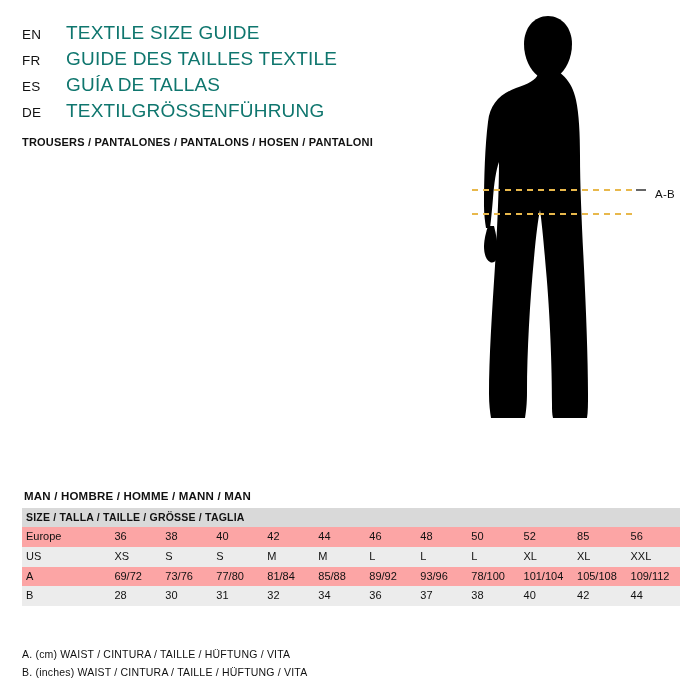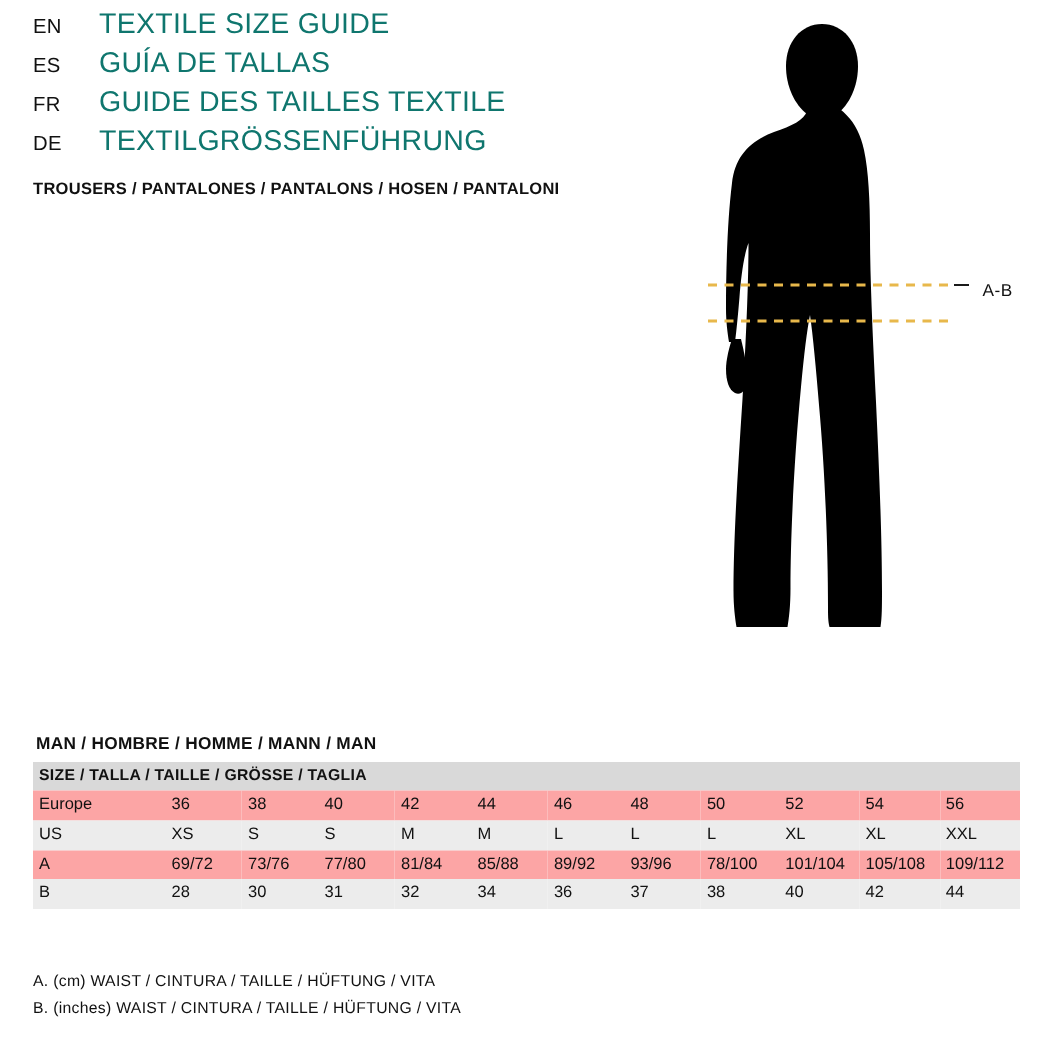--- a/index.html
+++ b/index.html
@@ -13,21 +13,21 @@
     font-family: "Liberation Sans", sans-serif;
     color: #111111;
     position: relative;
     overflow: hidden;
   }
 
   
   .header {
     position: absolute;
     left: 22px;
-    top: 6px;
+    top: 22px;
     width: 470px;
   }
   .lang-row {
     display: flex;
     align-items: baseline;
     margin-bottom: 4px;
   }
   .lang-code {
     width: 44px;
     flex: 0 0 44px;
@@ -122,27 +122,27 @@
 <body>
 
 <div class="header">
 
   <div class="lang-row">
     <div class="lang-code">EN</div>
     <div class="lang-title">TEXTILE SIZE GUIDE</div>
   </div>
 
   <div class="lang-row">
+    <div class="lang-code">FR</div>
+    <div class="lang-title">GUIDE DES TAILLES TEXTILE</div>
+  </div>
+
+  <div class="lang-row">
     <div class="lang-code">ES</div>
     <div class="lang-title">GUÍA DE TALLAS</div>
-  </div>
-
-  <div class="lang-row">
-    <div class="lang-code">FR</div>
-    <div class="lang-title">GUIDE DES TAILLES TEXTILE</div>
   </div>
 
   <div class="lang-row">
     <div class="lang-code">DE</div>
     <div class="lang-title">TEXTILGRÖSSENFÜHRUNG</div>
   </div>
 
 
   <div class="garment-line">TROUSERS / PANTALONES / PANTALONS / HOSEN / PANTALONI</div>
 </div>
@@ -203,21 +203,21 @@
         <td class="col-label">Europe</td>
         <td class="col-v">36</td>
         <td class="col-v">38</td>
         <td class="col-v">40</td>
         <td class="col-v">42</td>
         <td class="col-v">44</td>
         <td class="col-v">46</td>
         <td class="col-v">48</td>
         <td class="col-v">50</td>
         <td class="col-v">52</td>
-        <td class="col-v">54</td>
+        <td class="col-v">85</td>
         <td class="col-v">56</td>
       </tr>
 
       <tr class="row-grey">
         <td class="col-label">US</td>
         <td class="col-v">XS</td>
         <td class="col-v">S</td>
         <td class="col-v">S</td>
         <td class="col-v">M</td>
         <td class="col-v">M</td>

